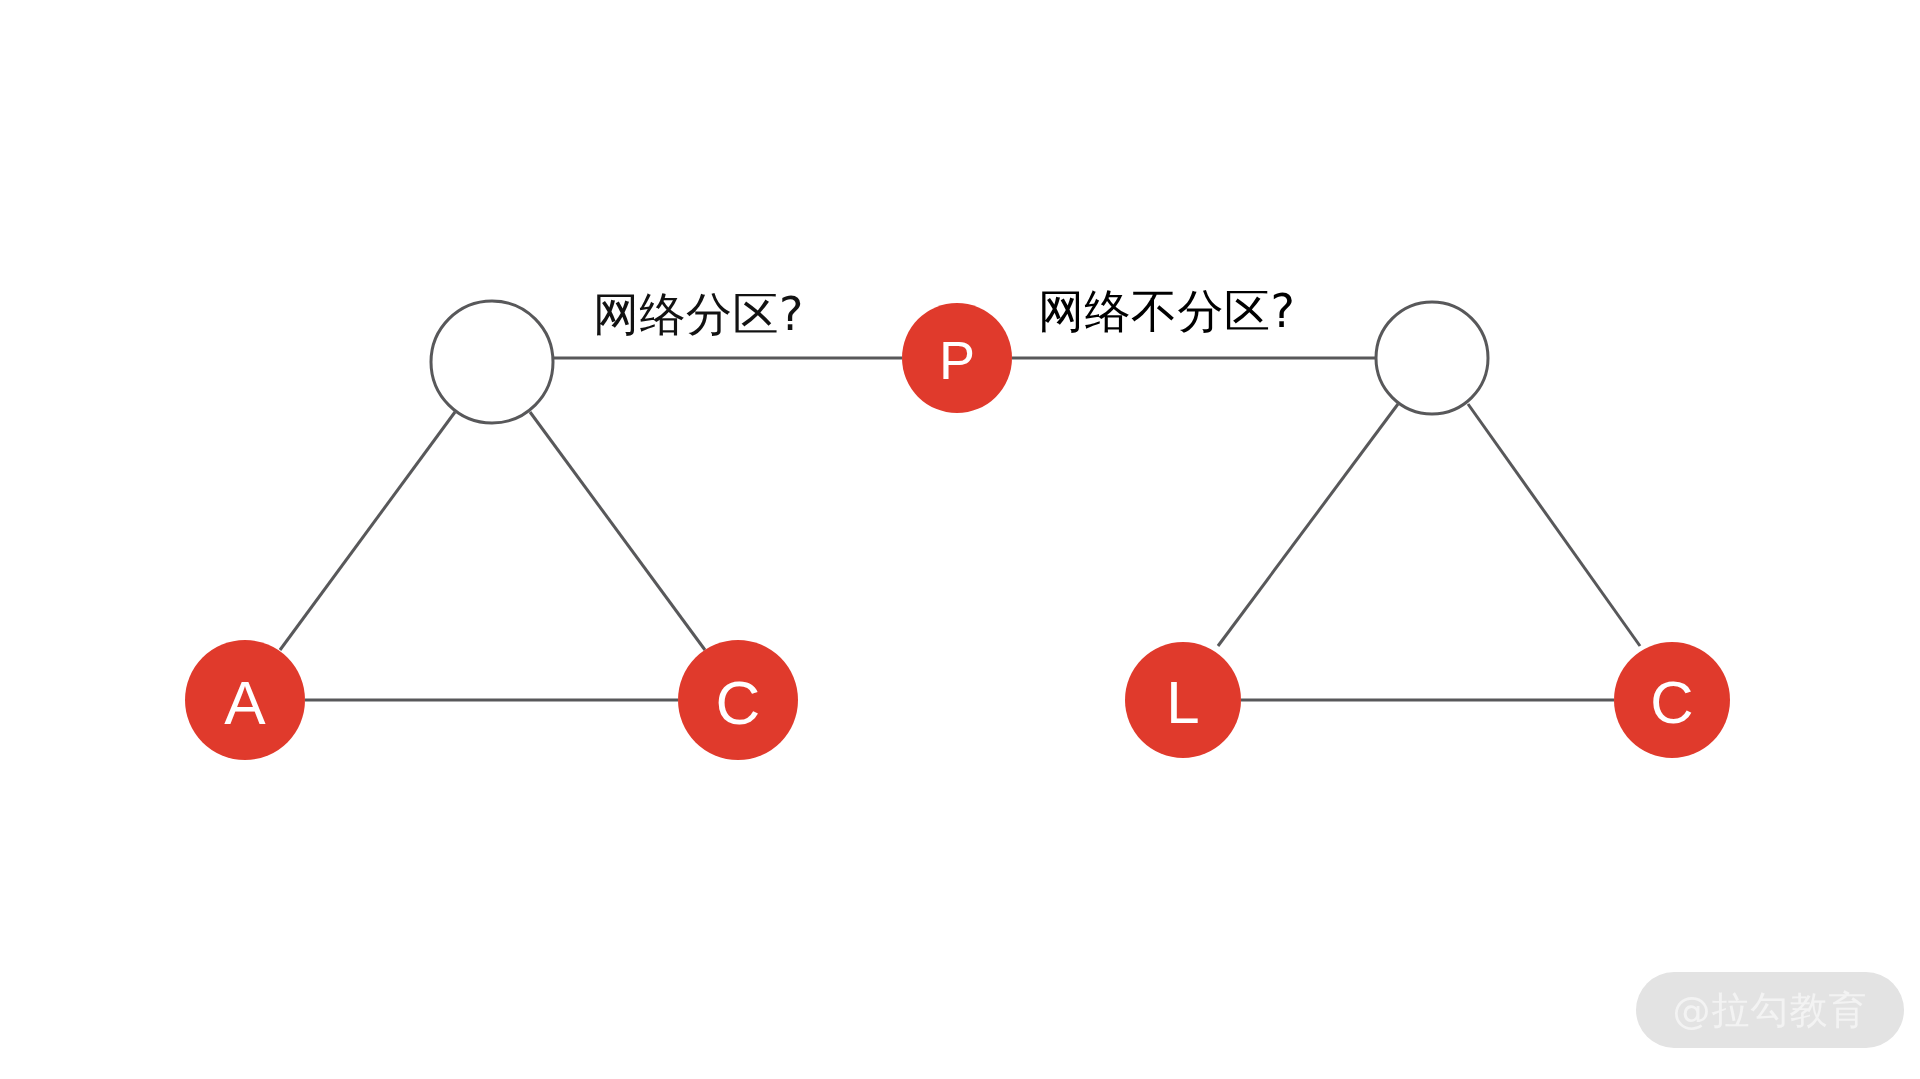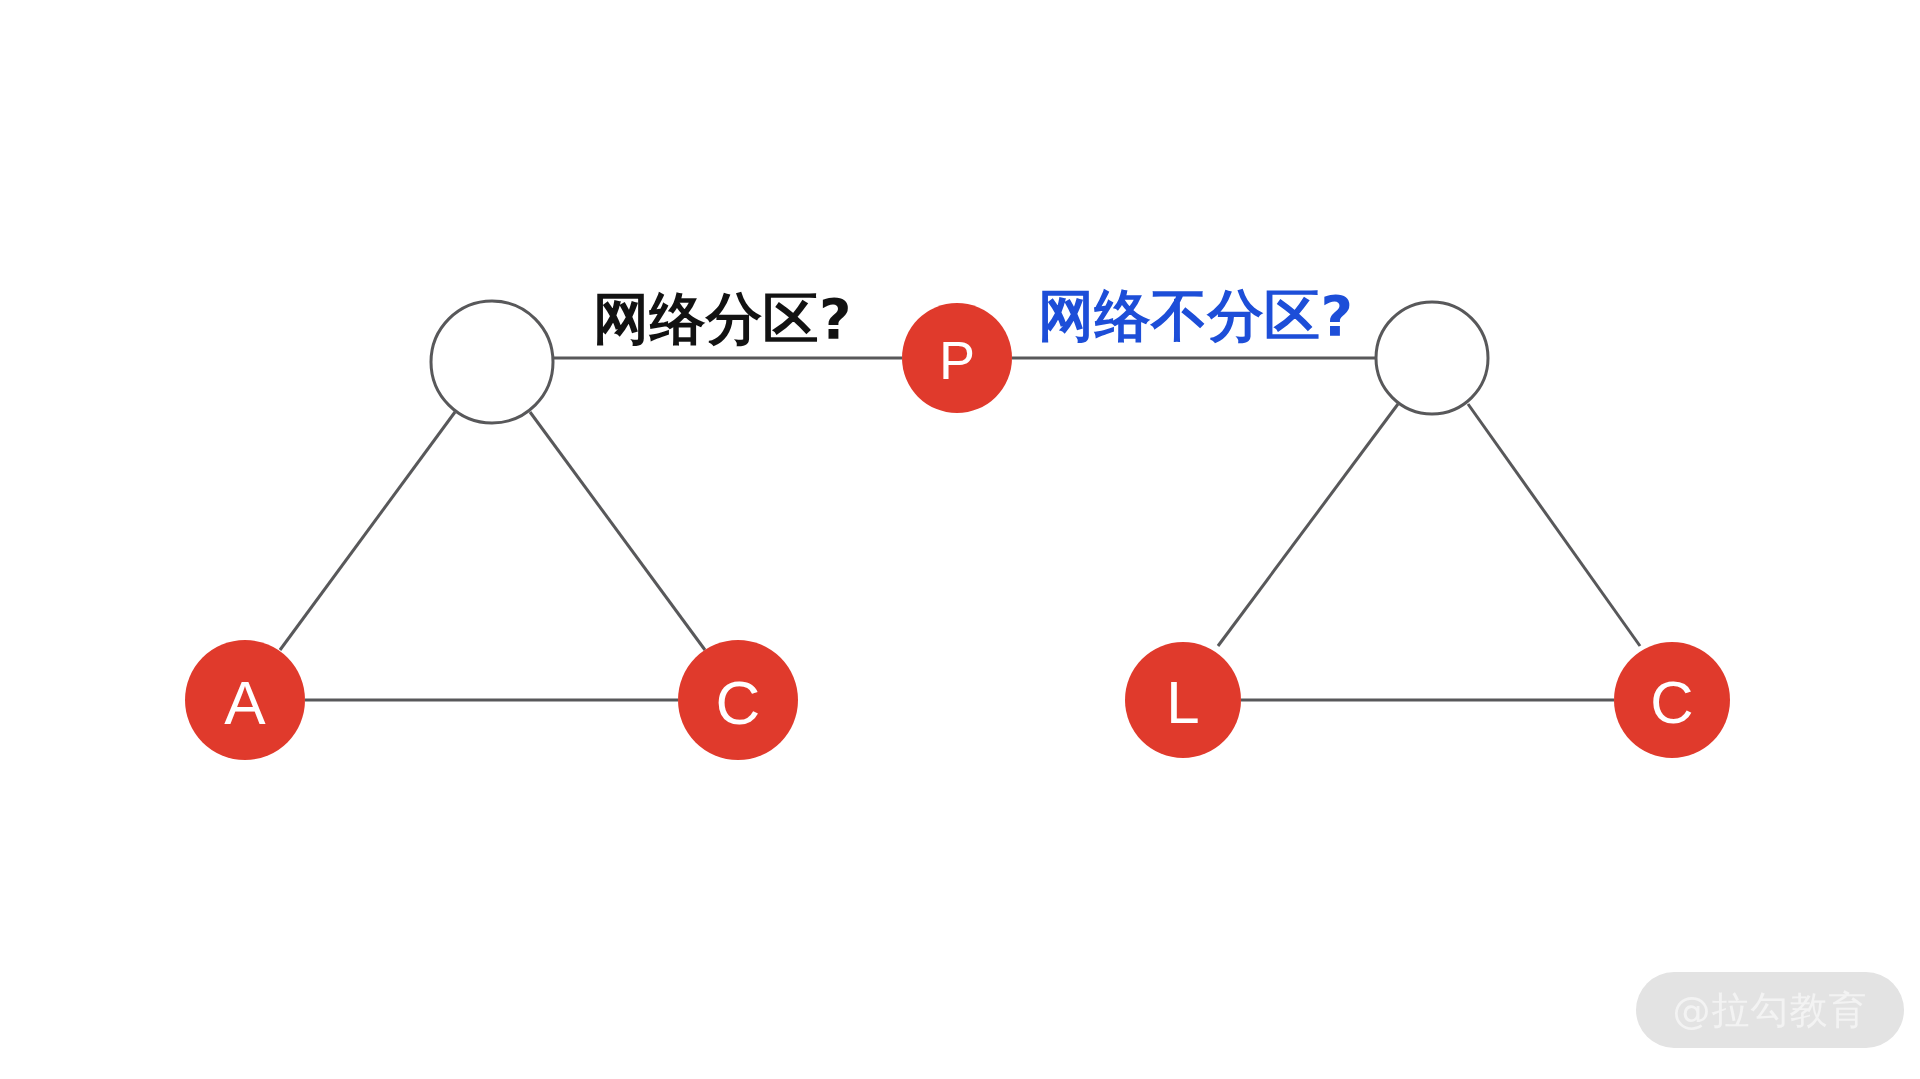--- a/index.html
+++ b/index.html
@@ -57,22 +57,22 @@
     font-weight: 400;
     text-anchor: middle;
     dominant-baseline: central;
     -moz-user-select: none;
   }
 
   .edge-label {
     position: absolute;
     color: #121212;
     font-family: "DejaVu Sans", "Liberation Sans", sans-serif;
-    font-weight: 700;
-    font-size: 56px;
+    font-weight: 400;
+    font-size: 46px;
     line-height: 1;
     white-space: nowrap;
     letter-spacing: 0.5px;
   }
 
   #label-partition { left: 593px; top: 291px; }
   #label-no-partition { left: 1038px; top: 288px; }
 
   #watermark {
     position: absolute;
@@ -143,19 +143,19 @@
       <g>
         <circle class="node-filled" cx="1672" cy="700" r="58" fill="#e03a2c"></circle>
         <text class="node-letter" x="1672" y="702" font-size="60" fill="#ffffff">C</text>
       </g>
 
     </g>
   </svg>
 
   <div class="edge-label" id="label-partition" style="color: rgb(18, 18, 18);">网络分区?</div>
 
-  <div class="edge-label" id="label-no-partition" style="color: #1d4ed8;">网络不分区?</div>
+  <div class="edge-label" id="label-no-partition" style="color: #000000;">网络不分区?</div>
 
   <div id="watermark" style="background: rgb(227, 227, 227);">
     <span id="watermark-text" style="color: rgb(243, 243, 243);">@拉勾教育</span>
   </div>
 
 </div>
 
 </body></html>

